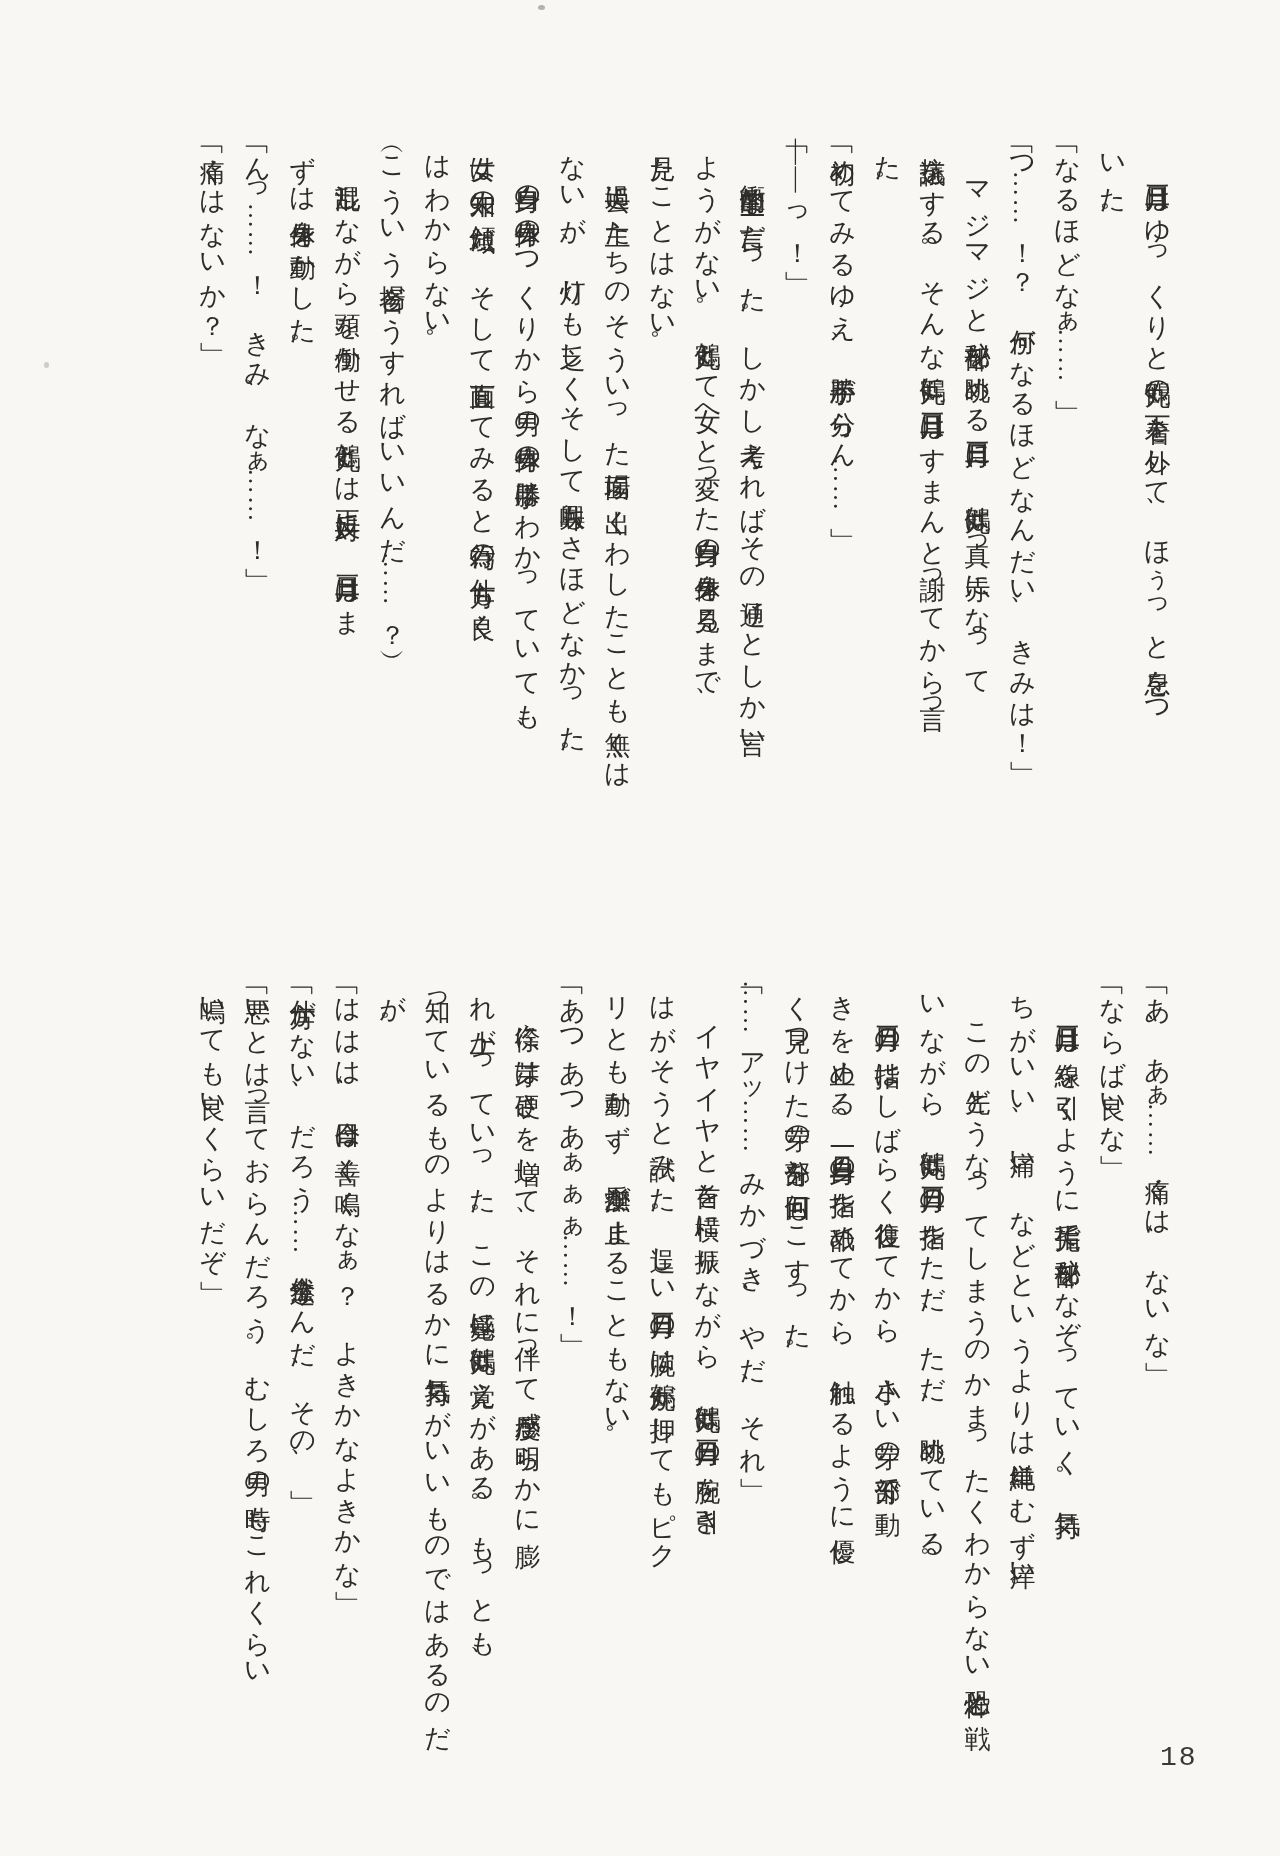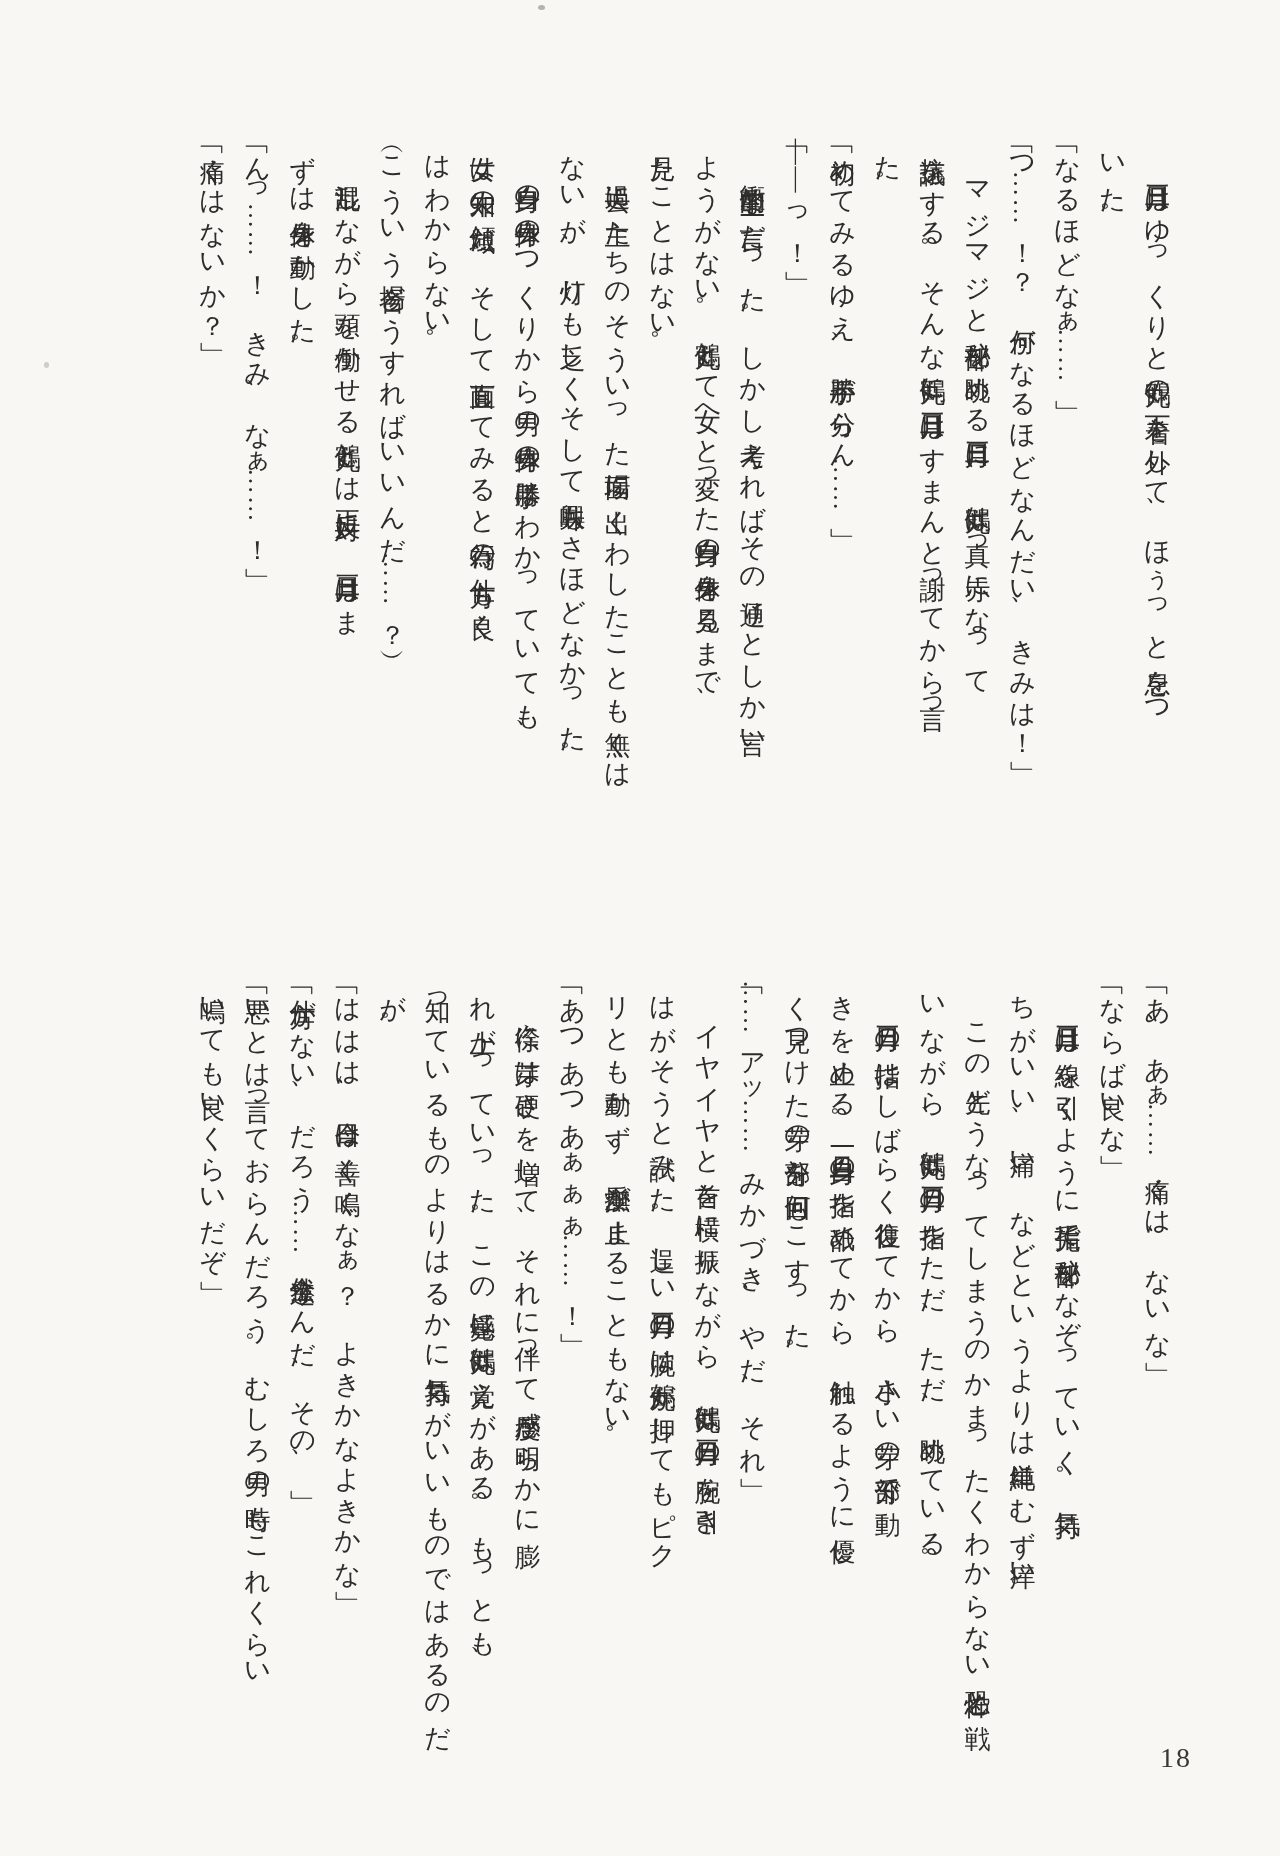--- a/index.html
+++ b/index.html
@@ -45,20 +45,21 @@
     padding: 0;
     white-space: nowrap;
   }
   .page-number {
     position: absolute;
     left: 1160px;
     top: 1742px;
     font-size: 28px;
     color: #3a3836;
     letter-spacing: 2px;
+    font-family: Liberation Mono, monospace;
   }
   
   .speck {
     position: absolute;
     border-radius: 50%;
   }
   .speck-top {
     left: 538px;
     top: 5px;
     width: 7px;

